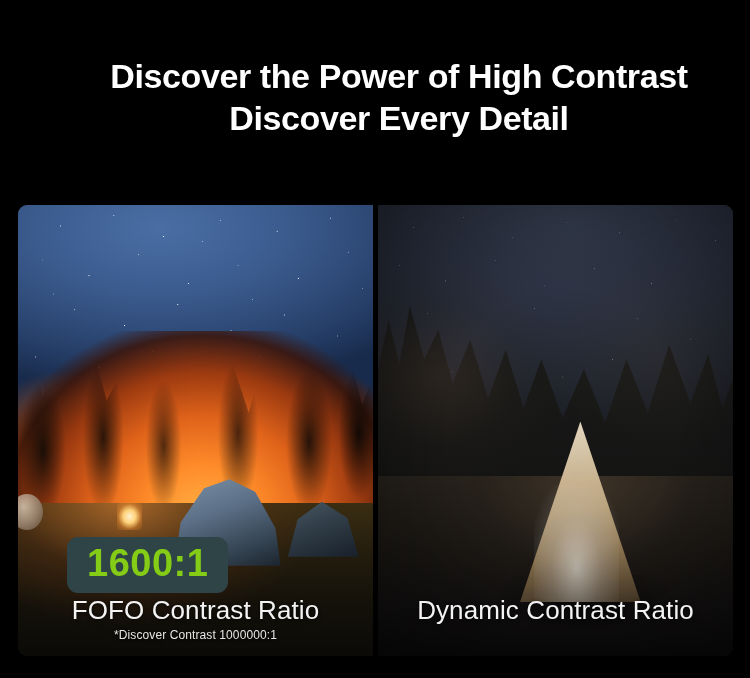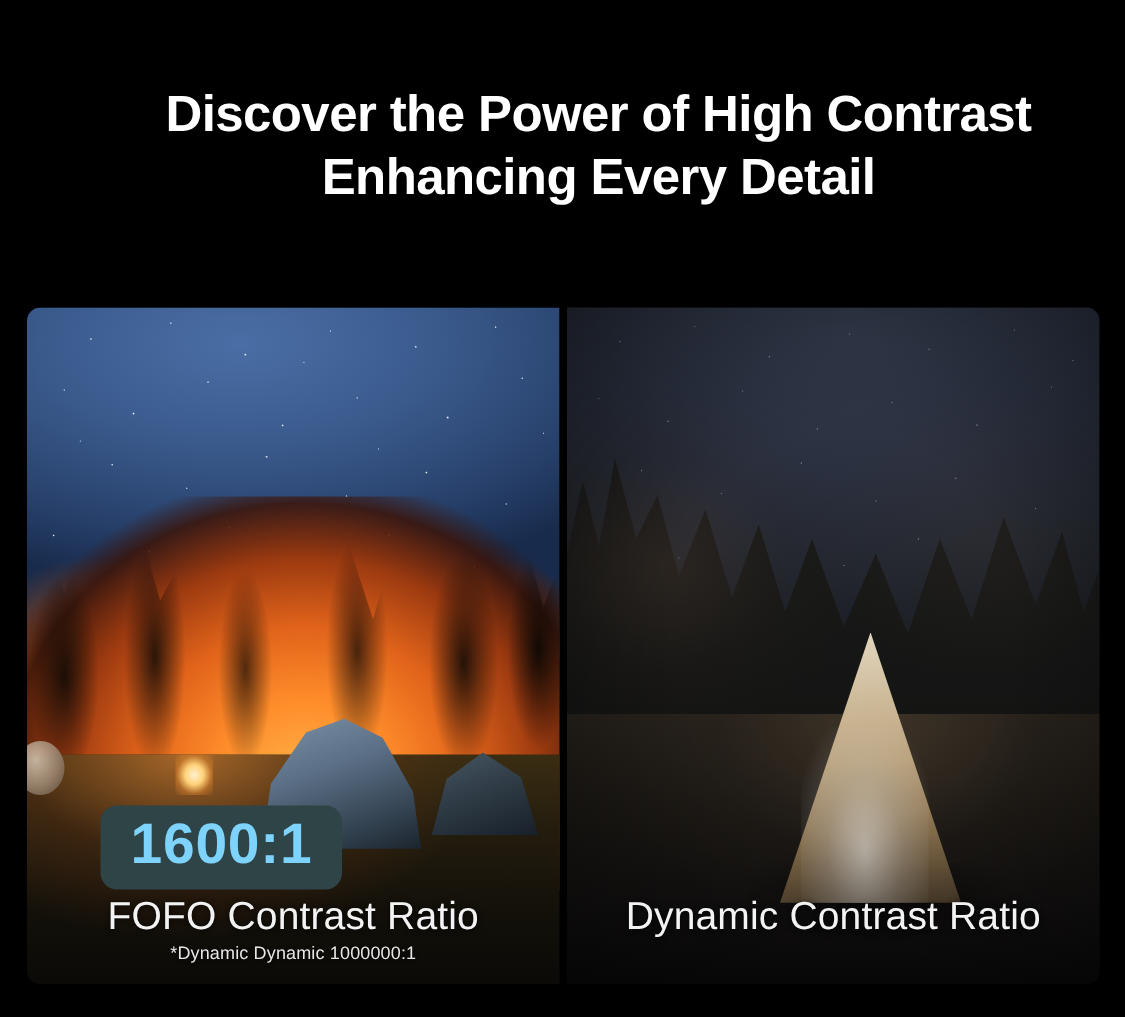--- a/index.html
+++ b/index.html
@@ -212,21 +212,21 @@
   .r-vignette {
     position:absolute; inset:0;
     background:radial-gradient(ellipse 82% 78% at 52% 48%, rgba(0,0,0,0) 38%, rgba(0,0,0,0.46) 100%);
   }
 
   
   .overlay { position:absolute; inset:0; }
   .badge {
     position:absolute;
     display:flex; align-items:center; justify-content:center;
-    color:#7dd3fc; font-weight:700;
+    color:#84cc16; font-weight:700;
     letter-spacing:0.5px; white-space:nowrap;
   }
   .badge-left {
     left:49px; top:332px;
     padding:5px 20px 8px;
     font-size:38px;
     border-radius:11px;
     background:#2e4446;
   }
   .badge-right {
@@ -252,41 +252,41 @@
   }
   .subcaption-left { top:423px; }
 </style>
 </head>
 <body>
 
 <div class="page">
 
   <h1 class="heading">
     <span class="line">Discover the Power of High Contrast</span>
-    <span class="line">Enhancing Every Detail</span>
+    <span class="line">Discover Every Detail</span>
   </h1>
 
   <div class="compare">
 
     <div class="panel panel-left">
       <div class="img-left">
         <div class="l-sky"></div>
         <div class="stars l-stars"></div>
         <div class="l-glow"></div>
         <div class="l-trees"></div>
         <div class="l-ground"></div>
         <div class="l-rock"></div>
         <div class="l-fire"></div>
         <div class="l-tent2"></div>
         <div class="l-tent"></div>
       </div>
       <div class="overlay">
         <div class="badge badge-left">1600:1</div>
         <div class="caption caption-left">FOFO Contrast Ratio</div>
-        <div class="subcaption subcaption-left">*Dynamic Dynamic 1000000:1</div>
+        <div class="subcaption subcaption-left">*Discover Contrast 1000000:1</div>
       </div>
     </div>
 
     <div class="panel panel-right">
       <div class="img-right">
         <div class="r-sky"></div>
         <div class="stars r-stars"></div>
         <div class="r-trees"></div>
         <div class="r-haze"></div>
         <div class="r-ground"></div>

